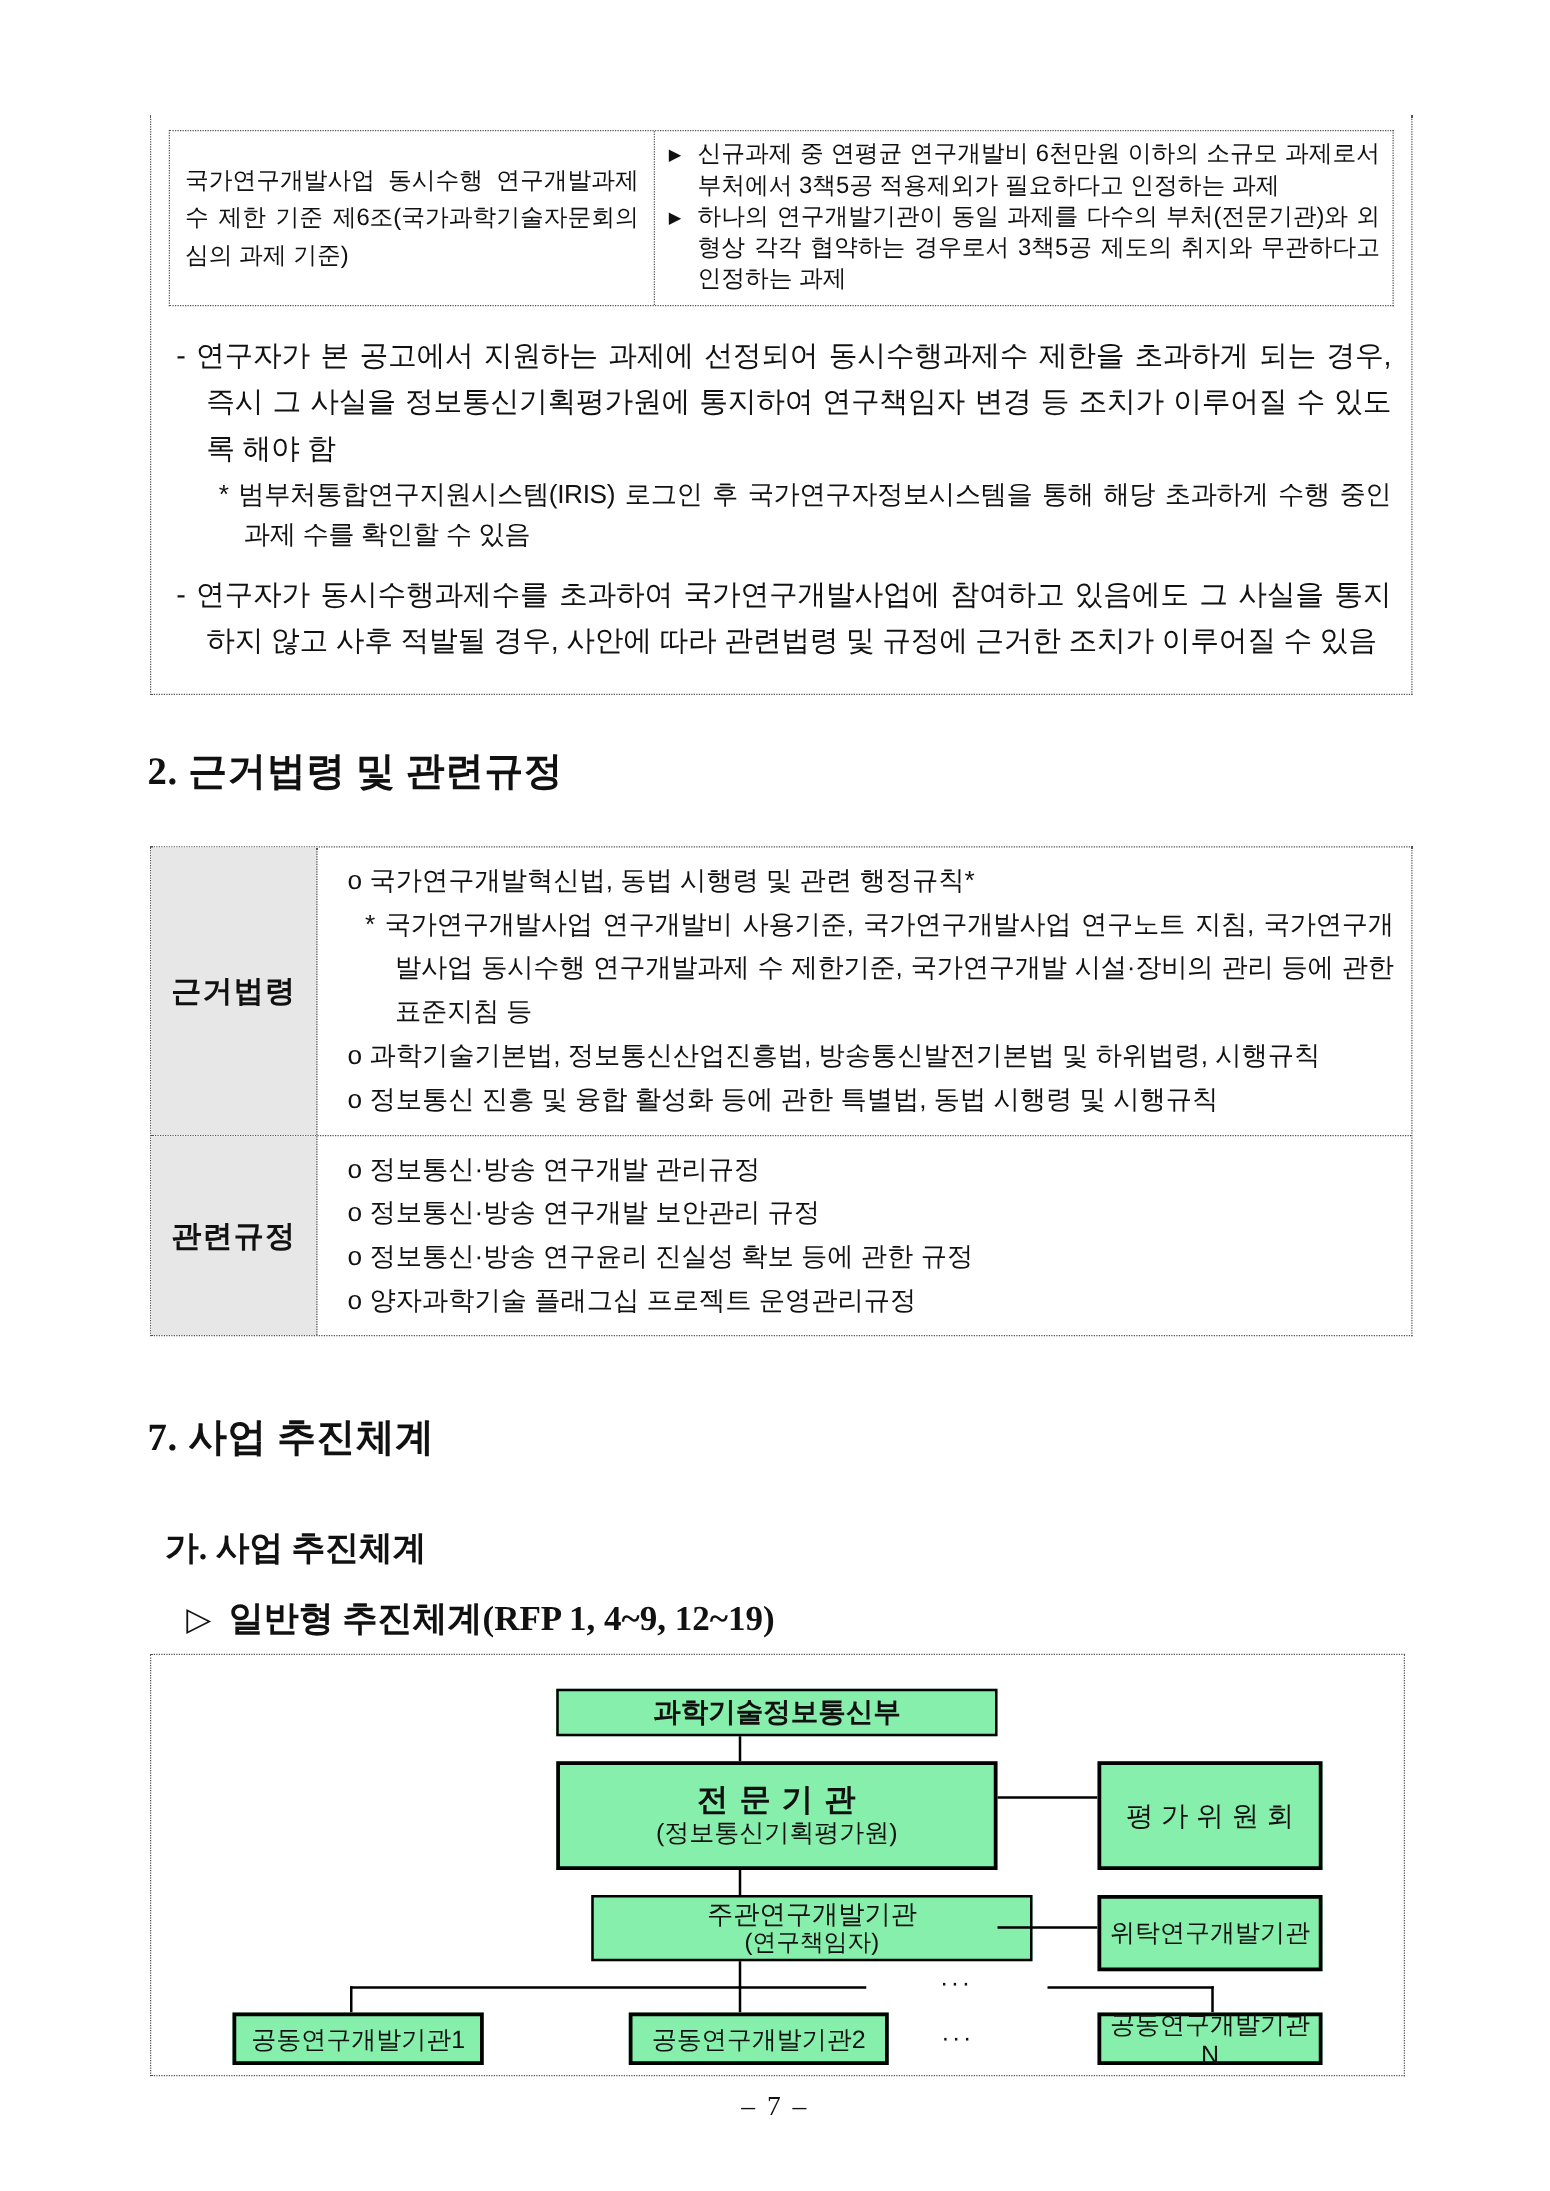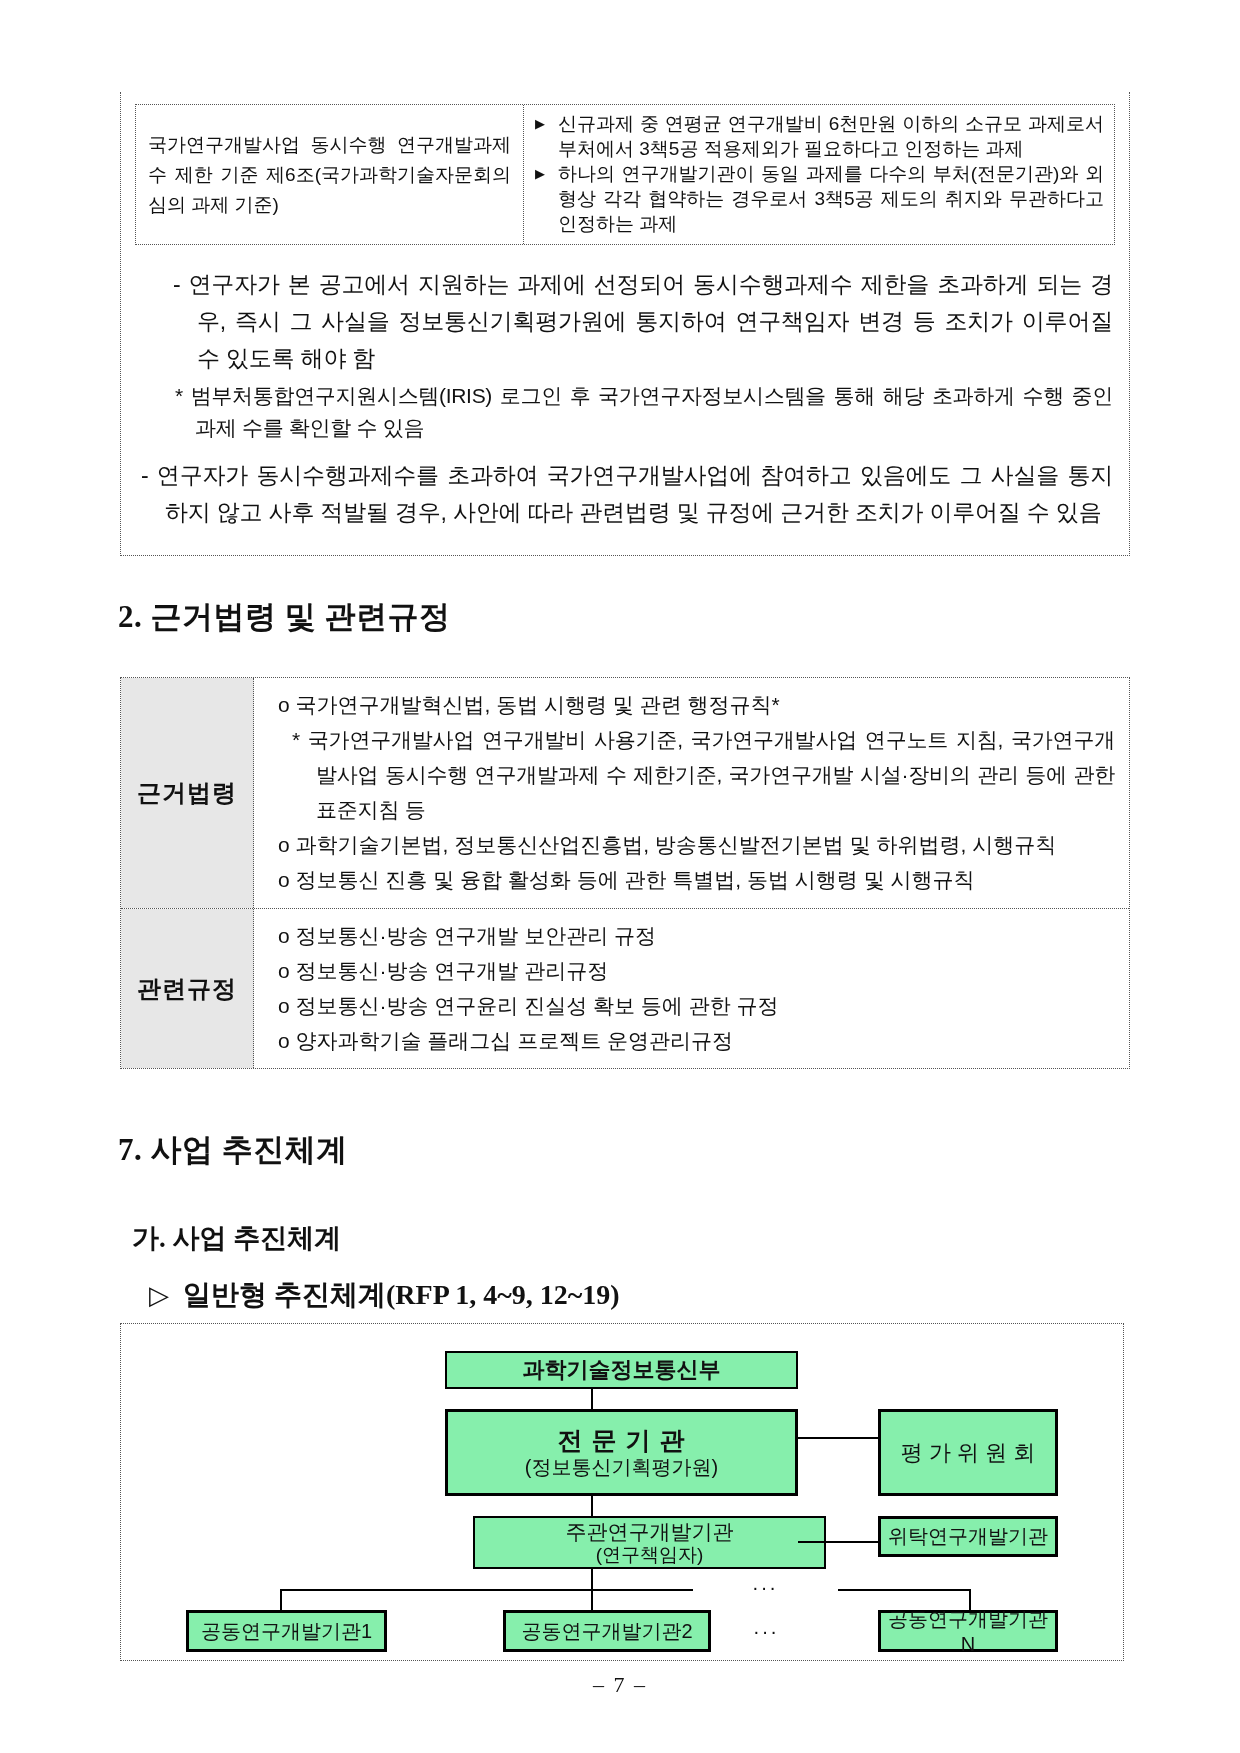--- a/index.html
+++ b/index.html
@@ -26,21 +26,21 @@
   }
   .lt-right{flex:1;padding:6px 10px 4px 8px;font-size:19px;line-height:25px;}
   .arrow-item{position:relative;padding-left:26px;text-align:justify;}
   .arrow-item .marker{position:absolute;left:3px;top:0;font-size:13px;}
 
   .notice-text{padding:0 16px 0 20px;}
   .dash-item{
     font-size:23px;line-height:37px;text-align:justify;
     padding-left:24px;text-indent:-24px;letter-spacing:-0.2px;
   }
-  .dash-item.first{margin-top:21px;margin-left:32px;}
+  .dash-item.first{margin-top:21px;}
   .dash-item.second{margin-top:13px;}
   .star-note{
     font-size:21px;line-height:32px;text-align:justify;
     padding-left:54px;text-indent:-20px;margin-top:3px;letter-spacing:-0.3px;
   }
 
   
   .sec-title{
     font-family:"Liberation Serif","DejaVu Serif",serif;font-weight:bold;
     font-size:31px;letter-spacing:0.5px;white-space:nowrap;
@@ -92,21 +92,21 @@
   .ellipsis{position:absolute;font-size:20px;letter-spacing:2px;}
 
   .box-gov{left:324px;top:27px;width:353px;height:38px;font-size:22px;font-weight:bold;}
   .box-agency{left:324px;top:85px;width:353px;height:87px;justify-content:center;}
   .box-agency .main{font-size:25px;font-weight:bold;line-height:29px;letter-spacing:1px;}
   .box-agency .sub{font-size:20px;line-height:24px;}
   .box-eval{left:757px;top:85px;width:180px;height:87px;font-size:22px;}
   .box-lead{left:324px;top:192px;width:353px;height:53px;margin-left:28px;}
   .box-lead .main{font-size:21px;line-height:25px;}
   .box-lead .sub{font-size:19px;line-height:22px;}
-  .box-consign{left:757px;top:192px;width:180px;height:41px;font-size:20px;}
+  .box-consign{left:757px;top:192px;width:180px;height:61px;font-size:20px;}
   .box-co{top:286px;height:42px;font-size:20px;}
   .box-co1{left:65px;width:201px;}
   .box-co2{left:382px;width:208px;}
   .box-coN{left:757px;width:180px;}
 
   .page-number{
     left:0;top:1672px;width:1240px;text-align:center;
     font-family:"Liberation Serif","DejaVu Serif",serif;font-size:22px;letter-spacing:2px;
   }
 </style>
@@ -146,22 +146,22 @@
     <div class="legal-content">
       <div class="o-line">o 국가연구개발혁신법, 동법 시행령 및 관련 행정규칙*</div>
       <div class="star-line">* 국가연구개발사업 연구개발비 사용기준, 국가연구개발사업 연구노트 지침, 국가연구개발사업 동시수행 연구개발과제 수 제한기준, 국가연구개발 시설·장비의 관리 등에 관한 표준지침 등</div>
       <div class="o-line">o 과학기술기본법, 정보통신산업진흥법, 방송통신발전기본법 및 하위법령, 시행규칙</div>
       <div class="o-line">o 정보통신 진흥 및 융합 활성화 등에 관한 특별법, 동법 시행령 및 시행규칙</div>
     </div>
   </div>
   <div class="legal-row r2">
     <div class="legal-label">관련규정</div>
     <div class="legal-content">
+      <div class="o-line">o 정보통신·방송 연구개발 관리규정</div>
       <div class="o-line">o 정보통신·방송 연구개발 보안관리 규정</div>
-      <div class="o-line">o 정보통신·방송 연구개발 관리규정</div>
       <div class="o-line">o 정보통신·방송 연구윤리 진실성 확보 등에 관한 규정</div>
       <div class="o-line">o 양자과학기술 플래그십 프로젝트 운영관리규정</div>
     </div>
   </div>
 </div>
 
 <div class="abs sec-title" style="left:118px;top:1129px;">7. 사업 추진체계</div>
 
 <div class="abs sub-heading" style="left:132px;top:1220px;">가. 사업 추진체계</div>
 

